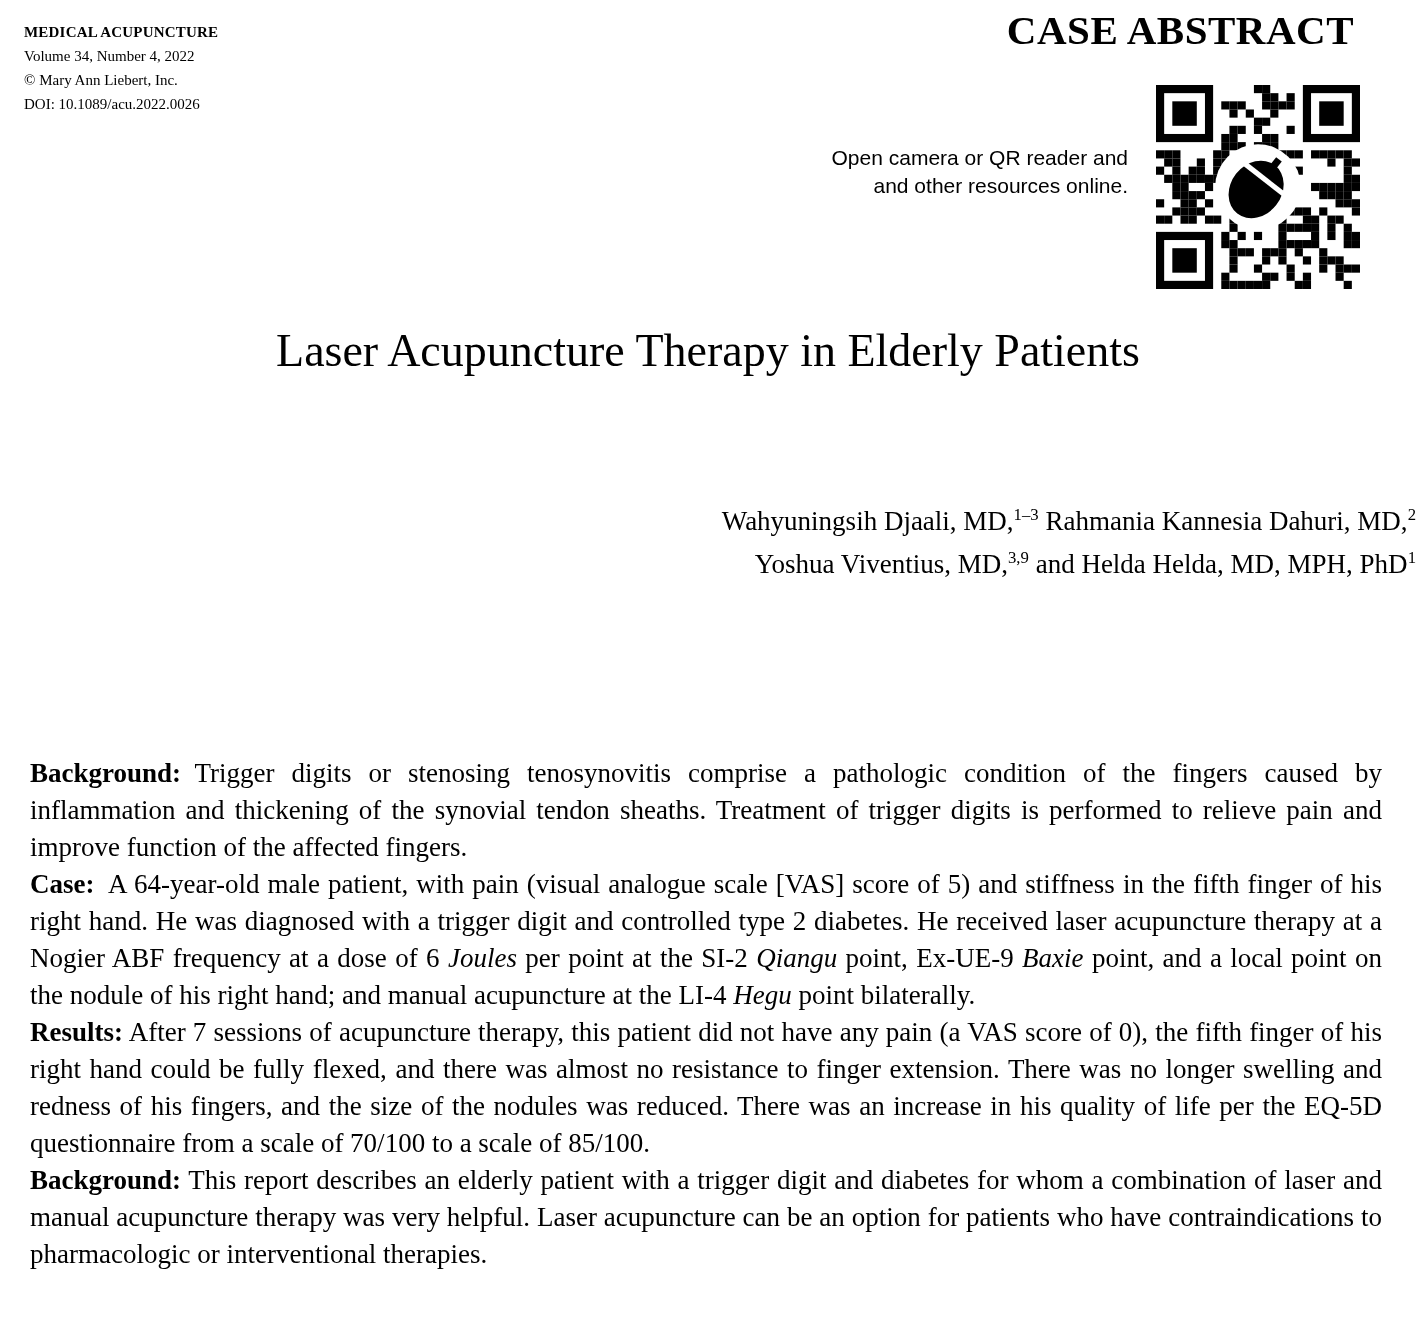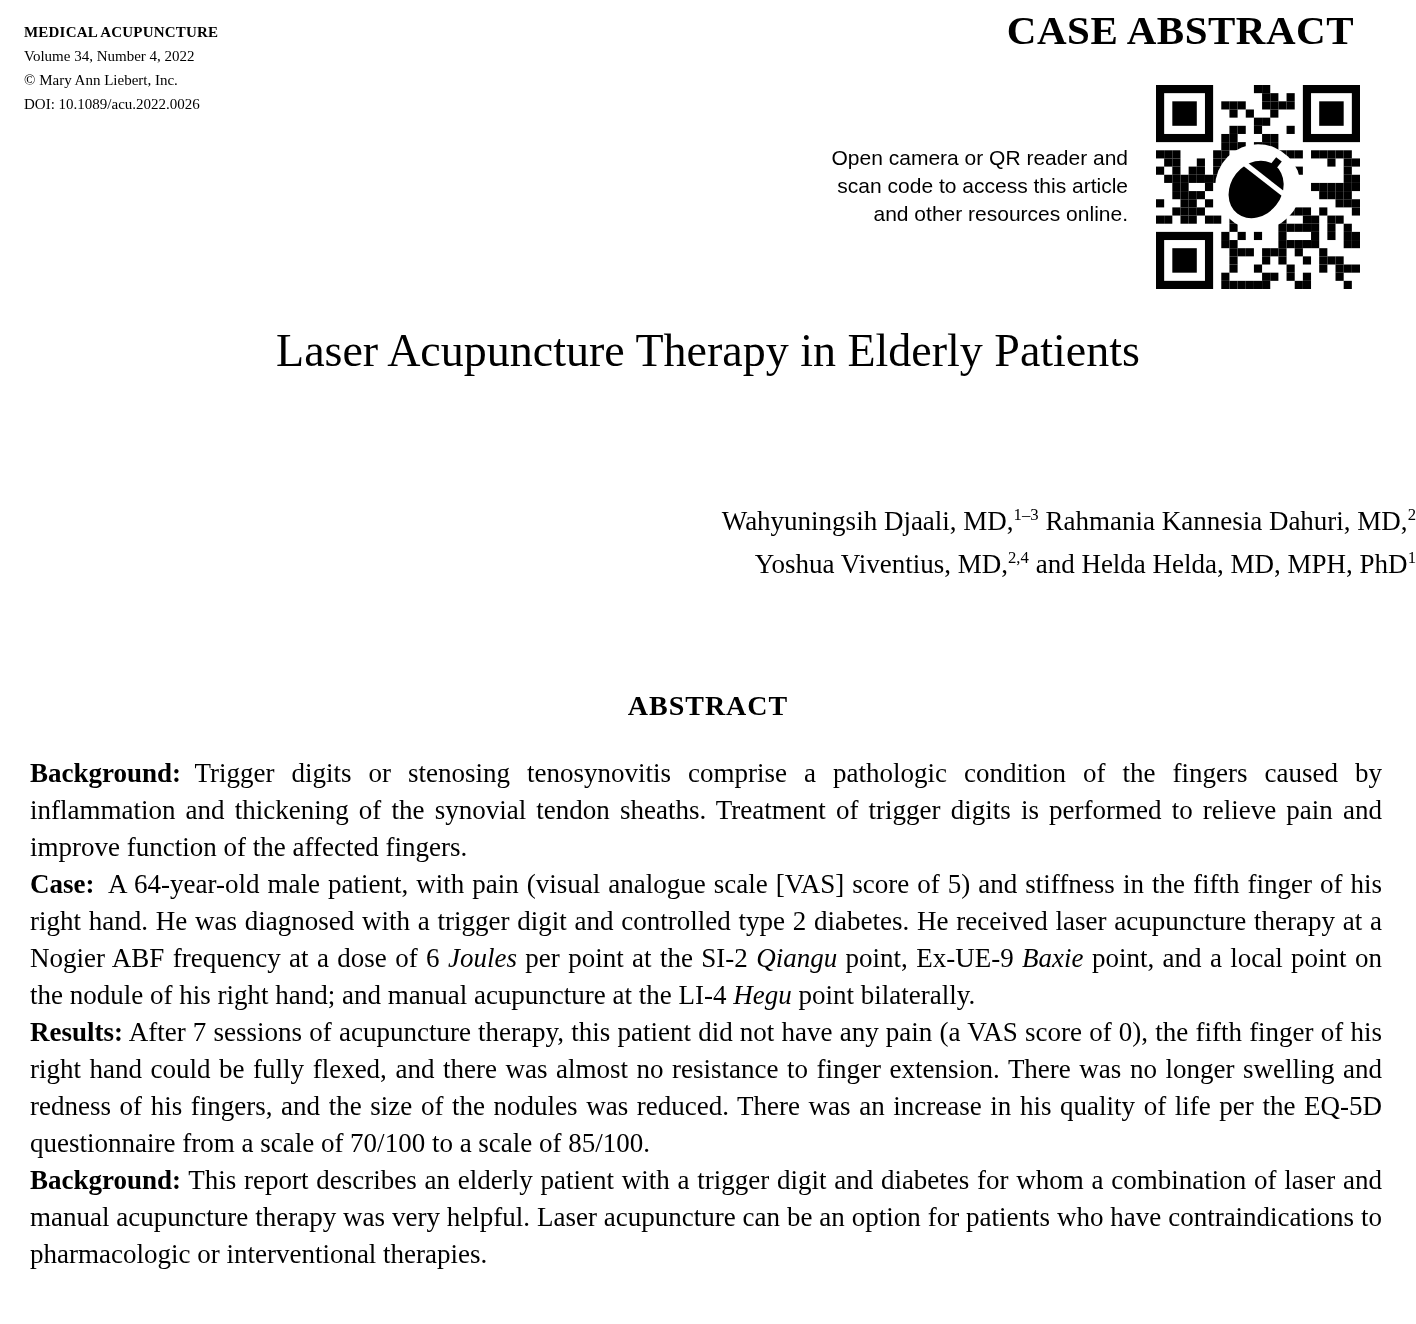--- a/index.html
+++ b/index.html
@@ -68,21 +68,20 @@
     <div class="journal-name">MEDICAL ACUPUNCTURE</div>
     <div>Volume 34, Number 4, 2022</div>
     <div>© Mary Ann Liebert, Inc.</div>
     <div>DOI: 10.1089/acu.2022.0026</div>
   </div>
 
   <div class="section-label">CASE ABSTRACT</div>
 
   <div class="qr-caption">
     <div>Open camera or QR reader and</div>
-    <div>scan code to access this article</div>
     <div>and other resources online.</div>
   </div>
 
   <div class="qr-box">
     <svg viewBox="0 0 200 200" xmlns="http://www.w3.org/2000/svg">
         <g fill="#000">
           <rect x="96" y="0" width="8" height="8"></rect>
           <rect x="104" y="0" width="8" height="8"></rect>
           <rect x="104" y="8" width="8" height="8"></rect>
           <rect x="112" y="8" width="8" height="8"></rect>
@@ -309,24 +308,23 @@
         </g>
       </svg>
   </div>
 
   <div class="title">
     <div>Laser Acupuncture Therapy in Elderly Patients</div>
   </div>
 
   <div class="authors">
     <div><span>Wahyuningsih Djaali, MD,</span><sup>1–3</sup><span> Rahmania Kannesia Dahuri, MD,</span><sup>2</sup></div>
-    <div><span>Yoshua Viventius, MD,</span><sup>2,4</sup><span> and Helda Helda, MD, MPH, PhD</span><sup>1</sup></div>
-  </div>
-
-  <div class="abstract-heading">ABSTRACT</div>
+    <div><span>Yoshua Viventius, MD,</span><sup>3,9</sup><span> and Helda Helda, MD, MPH, PhD</span><sup>1</sup></div>
+  </div>
+
 
   <div class="abstract-body">
     <p><span class="seg-bold">Background:</span><span> Trigger digits or stenosing tenosynovitis comprise a pathologic condition of the fingers caused by inflammation and thickening of the synovial tendon sheaths. Treatment of trigger digits is performed to relieve pain and improve function of the affected fingers.</span></p>
     <p><span class="seg-bold">Case:</span><span> A 64-year-old male patient, with pain (visual analogue scale [VAS] score of 5) and stiffness in the fifth finger of his right hand. He was diagnosed with a trigger digit and controlled type 2 diabetes. He received laser acupuncture therapy at a Nogier ABF frequency at a dose of 6 </span><span class="seg-italic">Joules</span><span> per point at the SI-2 </span><span class="seg-italic">Qiangu</span><span> point, Ex-UE-9 </span><span class="seg-italic">Baxie</span><span> point, and a local point on the nodule of his right hand; and manual acupuncture at the LI-4 </span><span class="seg-italic">Hegu</span><span> point bilaterally.</span></p>
     <p><span class="seg-bold">Results:</span><span> After 7 sessions of acupuncture therapy, this patient did not have any pain (a VAS score of 0), the fifth finger of his right hand could be fully flexed, and there was almost no resistance to finger extension. There was no longer swelling and redness of his fingers, and the size of the nodules was reduced. There was an increase in his quality of life per the EQ-5D questionnaire from a scale of 70/100 to a scale of 85/100.</span></p>
     <p><span class="seg-bold">Background:</span><span> This report describes an elderly patient with a trigger digit and diabetes for whom a combination of laser and manual acupuncture therapy was very helpful. Laser acupuncture can be an option for patients who have contraindications to pharmacologic or interventional therapies.</span></p>
   </div>
 
 </div>
 

